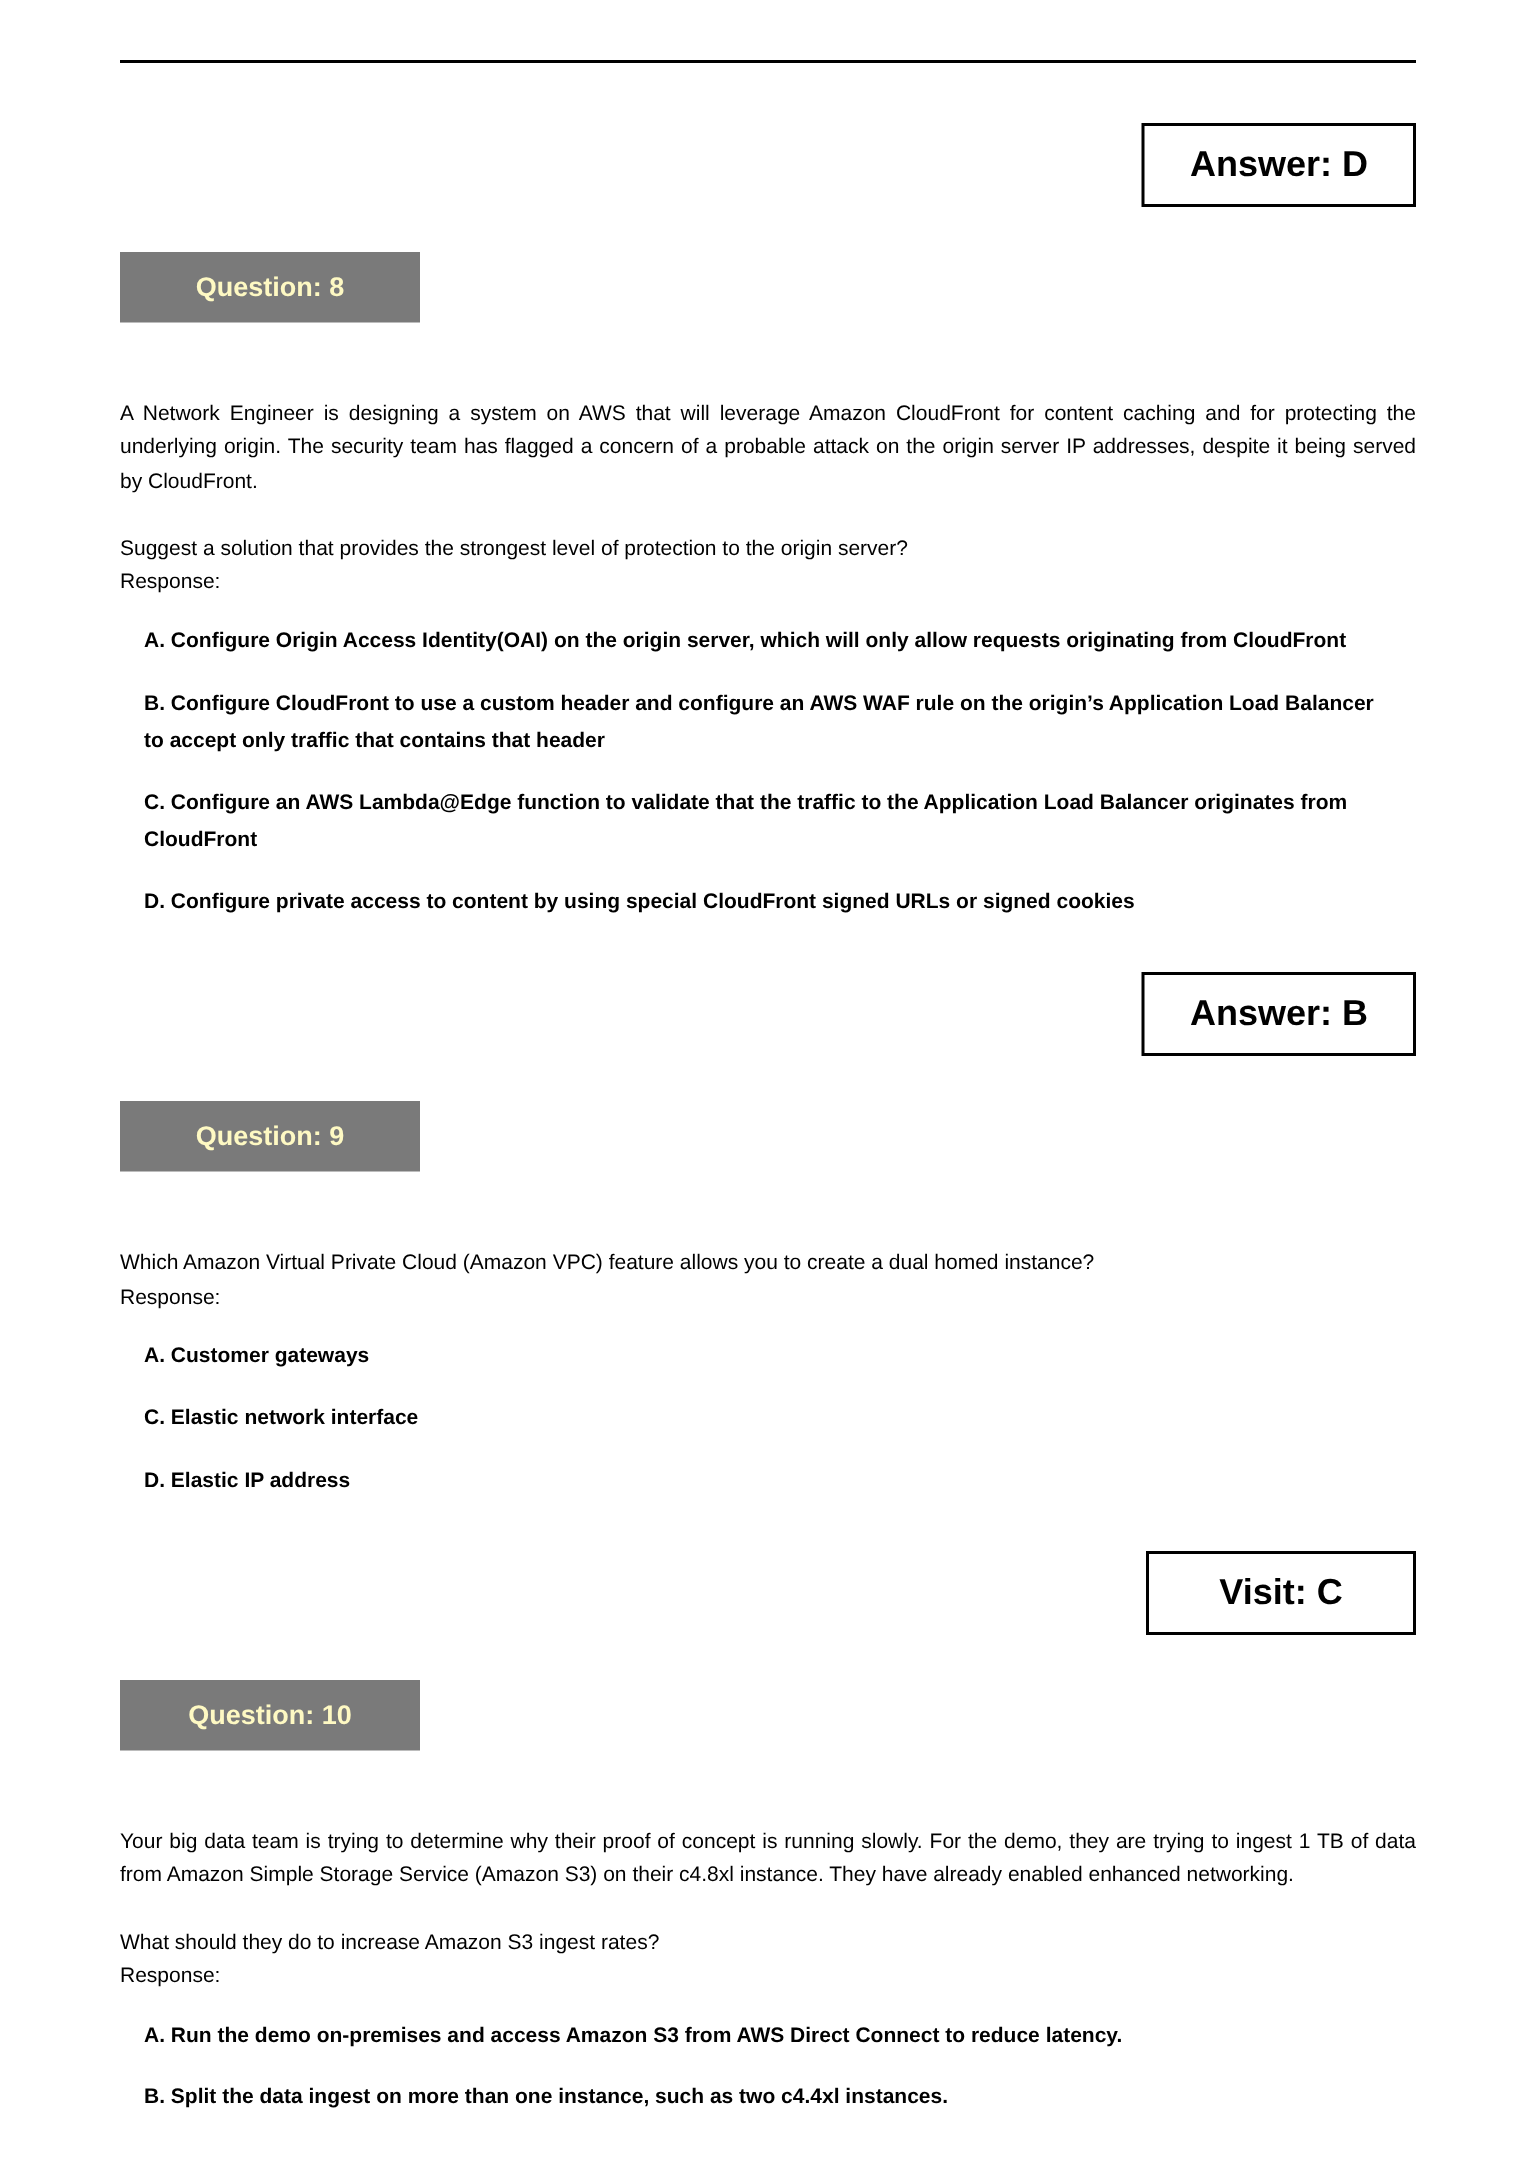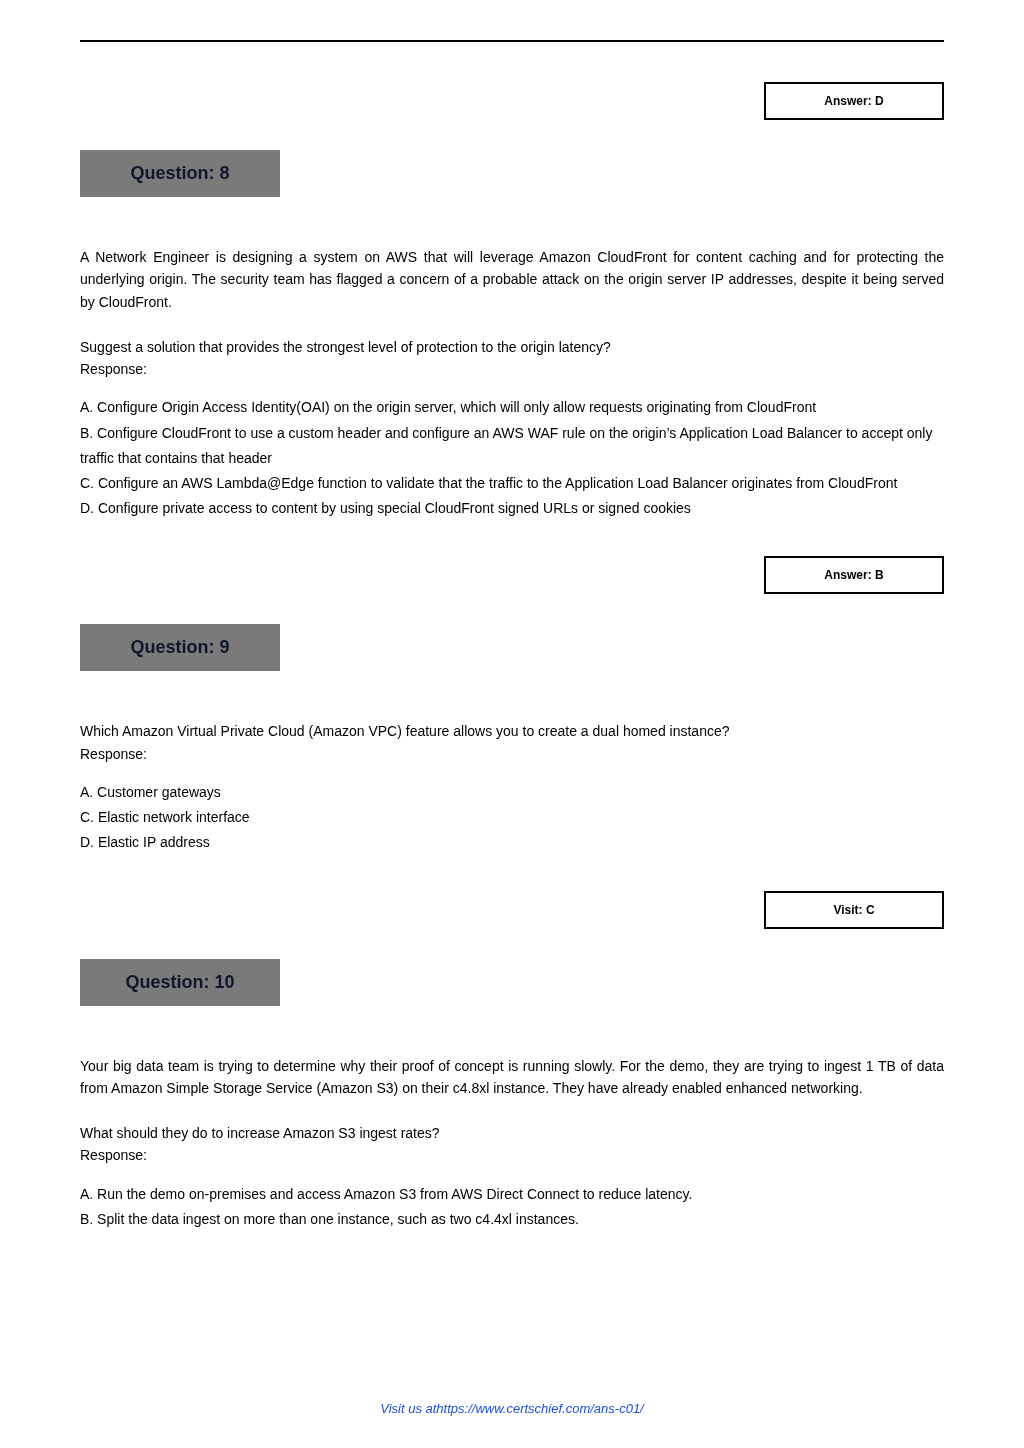--- a/index.html
+++ b/index.html
@@ -34,29 +34,29 @@
 
     .answer-box {
       display: flex;
       justify-content: flex-end;
       margin-bottom: 30px;
     }
 
     .answer-label {
       border: 2px solid #000000;
       padding: 8px 30px;
-      font-size: 12px;
+      font-size: 24px;
       font-weight: bold;
       min-width: 180px;
       text-align: center;
     }
 
     .question-header {
       background: #7a7a7a;
-      color: #0f172a;
+      color: #fef9c3;
       font-size: 18px;
       font-weight: bold;
       padding: 10px 20px;
       display: inline-block;
       margin-bottom: 25px;
       min-width: 200px;
       text-align: center;
     }
 
     .question-section {
@@ -71,21 +71,22 @@
       margin-top: 24px;
     }
 
     .options {
       margin-top: 15px;
       font-size: 14px;
       line-height: 1.8;
     }
 
     .options p {
-      margin: 0;
+      margin: 16px;
+      font-weight: bold;
     }
 
     .footer {
       position: absolute;
       bottom: 30px;
       left: 0;
       right: 0;
       text-align: center;
       font-style: italic;
       font-size: 13px;
@@ -101,21 +102,21 @@
   <div class="answer-box">
     <div class="answer-label">Answer: D</div>
   </div>
 
   <div class="question-section">
     <div class="question-header">Question: 8</div>
 
     <div class="question-text">
       <p>A Network Engineer is designing a system on AWS that will leverage Amazon CloudFront for content caching and for protecting the underlying origin. The security team has flagged a concern of a probable attack on the origin server IP addresses, despite it being served by CloudFront.</p>
       <br>
-      <p>Suggest a solution that provides the strongest level of protection to the origin latency?</p>
+      <p>Suggest a solution that provides the strongest level of protection to the origin server?</p>
       <p>Response:</p>
     </div>
 
     <div class="options">
       <p>A. Configure Origin Access Identity(OAI) on the origin server, which will only allow requests originating from CloudFront</p>
       <p>B.  Configure CloudFront to use a custom header and configure an AWS WAF rule on the origin’s Application Load Balancer to accept only traffic that contains that header</p>
       <p>C. Configure an AWS Lambda@Edge function to validate that the traffic to the Application Load Balancer originates from CloudFront</p>
       <p>D. Configure private access to content by using special CloudFront signed URLs or signed cookies</p>
     </div>
   </div>

